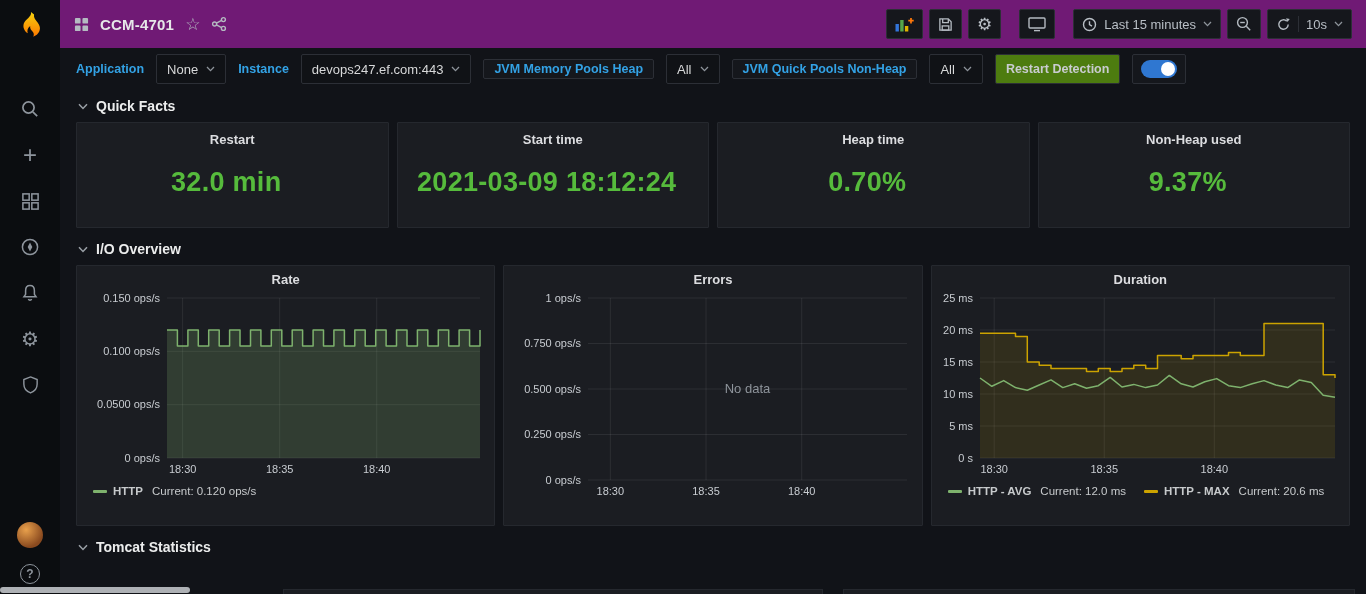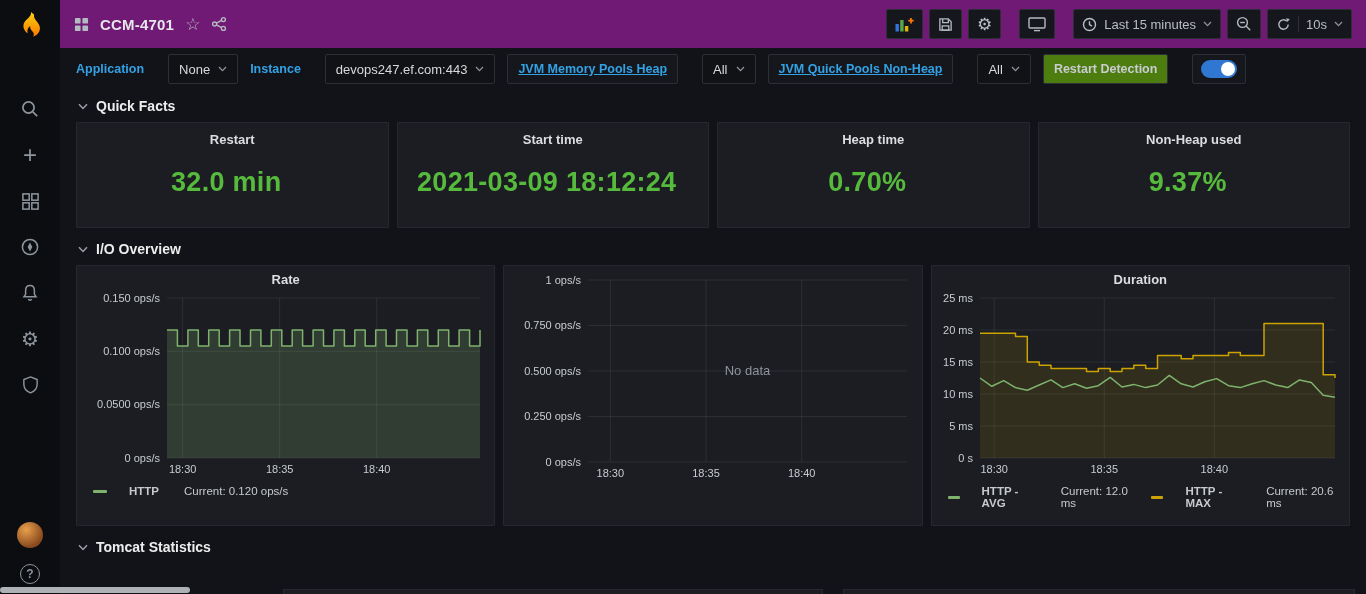--- a/index.html
+++ b/index.html
@@ -34,23 +34,23 @@
     color:#b9bfc6; font-size:13px; cursor:pointer; white-space:nowrap; }
   .gap-l { margin-left:12px; }
   .sep { width:1px; height:16px; background:#2c2f36; }
   .gear-glyph { font-size:17px; line-height:1; }
 
   .content { padding:5px 16px 0; position:relative; flex:1; }
 
   
   .subnav { display:flex; align-items:center; gap:12px; height:32px; }
   .vars-anchor { display:contents; }
-  .var-group { display:flex; align-items:center; gap:24px; }
+  .var-group { display:flex; align-items:center; gap:12px; }
   .var-label { color:var(--accent,#33a2e5); font-size:12.5px; font-weight:700; }
-  .var-label.boxed { border:1px solid #2c2f36; background:#15171c; padding:0 10px; height:30px; display:flex; align-items:center; border-radius:2px;text-decoration:underline; }
+  .var-label.boxed { border:1px solid #2c2f36; background:#15171c; padding:0 10px; height:20px; display:flex; align-items:center; border-radius:2px; }
   .var-value { display:flex; align-items:center; gap:8px; border:1px solid #2c2f36; background:#101216;
     padding:0 10px; height:30px; border-radius:2px; font-size:13px; color:#d8d9da; cursor:pointer; }
   .restart-box { border:1px solid #2c2f36; background:#4d7c0f; height:30px; padding:0 10px;
     display:flex; align-items:center; font-size:12.5px; font-weight:600; color:#c9ccd0; border-radius:2px; }
   .toggle-box { border:1px solid #2c2f36; background:#15171c; height:30px; padding:0 8px; display:flex; align-items:center; border-radius:2px; cursor:pointer; }
   .toggle { width:36px; height:18px; border-radius:10px; background:#41454c; position:relative; }
   .toggle.on { background:var(--toggle-on,#2f77d1); }
   .toggle .knob { width:14px; height:14px; border-radius:50%; background:#fff; position:absolute; top:2px; left:2px; }
   .toggle.on .knob { left:auto; right:2px; }
 
@@ -65,21 +65,21 @@
   .stat-value { position:absolute; top:54%; left:0; right:12px; transform:translateY(-40%); text-align:center;
     font-size:27px; font-weight:700; color:var(--stat-green,#56bb3c); letter-spacing:.3px; }
 
   
   .charts-row { display:grid; grid-template-columns:repeat(3,1fr); gap:8px; }
   .graph-panel { background:#1b1d22; border:1px solid #25282e; height:261px; padding:6px 8px 4px; display:flex; flex-direction:column; border-radius:1px; }
   .graph-title { text-align:center; font-size:13px; font-weight:600; color:#dcdde0; margin-bottom:3px; cursor:pointer; }
   .graph-mount { flex:0 0 auto; }
   svg text { font-family:"Liberation Sans", sans-serif; }
   .graph-legend { display:flex; gap:18px; padding:3px 2px 0 8px; font-size:11.5px; color:#c7cacc; align-items:center; }
-  .legend-item { display:flex; align-items:center; cursor:pointer;gap:16px; }
+  .legend-item { display:flex; align-items:center; cursor:pointer; }
   .legend-swatch { width:14px; height:3px; border-radius:1px; display:inline-block; margin-right:6px; }
   .legend-name { font-weight:600; margin-right:9px; }
 
   
   .h-scrollbar { position:absolute; left:0; bottom:1px; width:190px; height:6px; background:#aeb1b5; border-radius:3px; z-index:10; }
   .partial-panel { position:absolute; bottom:0; height:5px; background:#1b1d22; border:1px solid #25282e; border-bottom:none; z-index:3; }
   #pp1 { left:283px; width:540px; }
   #pp2 { left:843px; width:512px; }
 </style>
 </head>
@@ -333,20 +333,21 @@
               </svg></div>
             <div class="graph-legend">
               <span class="legend-item">
                 <span class="legend-swatch" style="background: rgb(126, 178, 109);"></span>
                 <span class="legend-name">HTTP</span>
                 <span>Current: 0.120 ops/s</span>
               </span>
             </div>
           </div>
           <div class="graph-panel">
+            <div class="graph-title">Errors</div>
             <div class="graph-mount"><svg width="401" height="210">
                 <line x1="76" y1="190" x2="395" y2="190" stroke="rgba(255,255,255,0.08)"></line>
                 <text x="69" y="193.5" text-anchor="end" font-size="11" fill="#c8ccd1">0 ops/s</text>
                 <line x1="76" y1="144.5" x2="395" y2="144.5" stroke="rgba(255,255,255,0.08)"></line>
                 <text x="69" y="148" text-anchor="end" font-size="11" fill="#c8ccd1">0.250 ops/s</text>
                 <line x1="76" y1="99" x2="395" y2="99" stroke="rgba(255,255,255,0.08)"></line>
                 <text x="69" y="102.5" text-anchor="end" font-size="11" fill="#c8ccd1">0.500 ops/s</text>
                 <line x1="76" y1="53.5" x2="395" y2="53.5" stroke="rgba(255,255,255,0.08)"></line>
                 <text x="69" y="57" text-anchor="end" font-size="11" fill="#c8ccd1">0.750 ops/s</text>
                 <line x1="76" y1="8" x2="395" y2="8" stroke="rgba(255,255,255,0.08)"></line>

